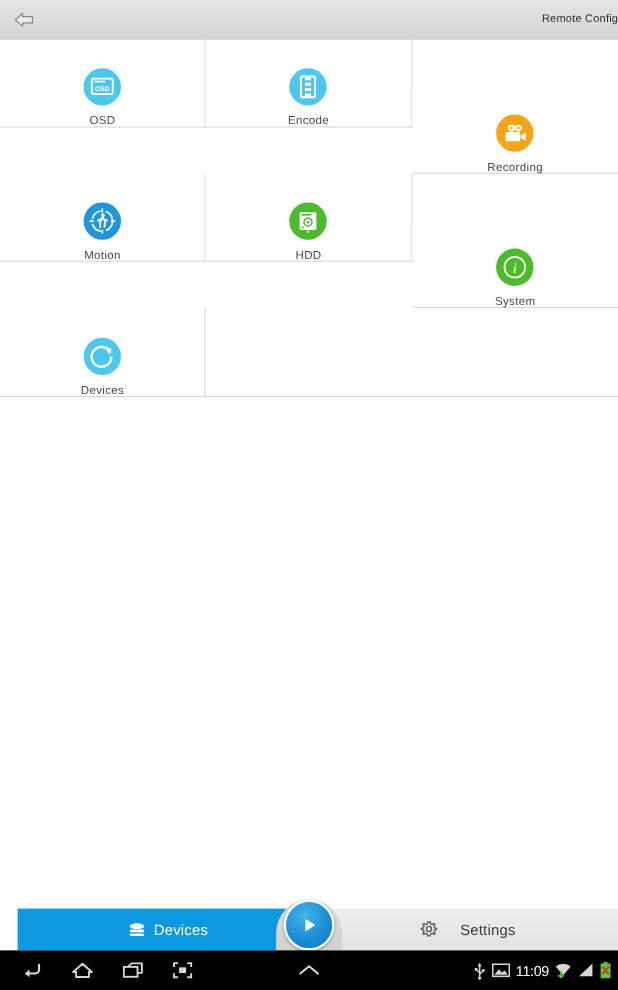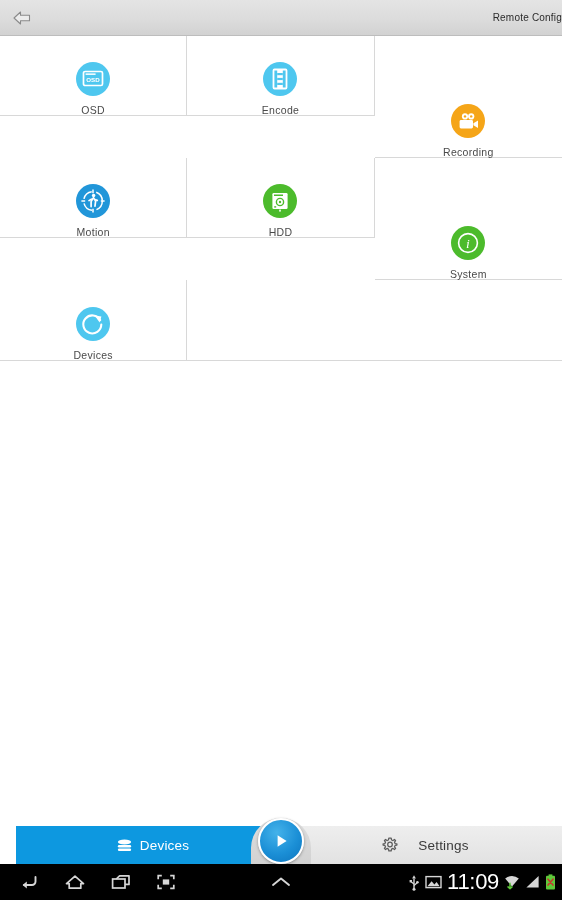--- a/index.html
+++ b/index.html
@@ -169,21 +169,21 @@
   }
   .status-tray {
     position: absolute;
     right: 6px;
     display: flex;
     align-items: center;
     gap: 5px;
   }
   .clock {
     color: #ffffff;
-    font-size: 22px;
+    font-size: 13px;
     letter-spacing: -0.3px;
   }
 
   svg { display: block; }
 </style>
 </head>
 <body>
 
 <div class="header">
   <div class="back-btn">

